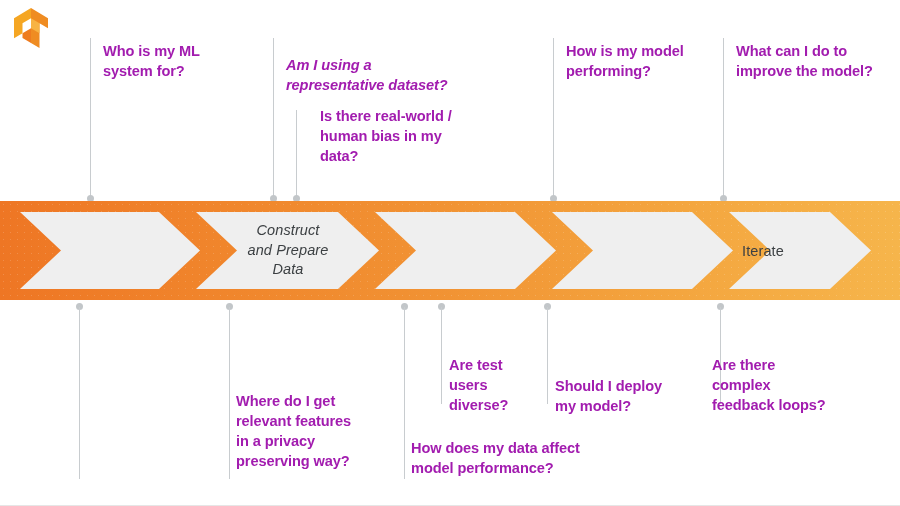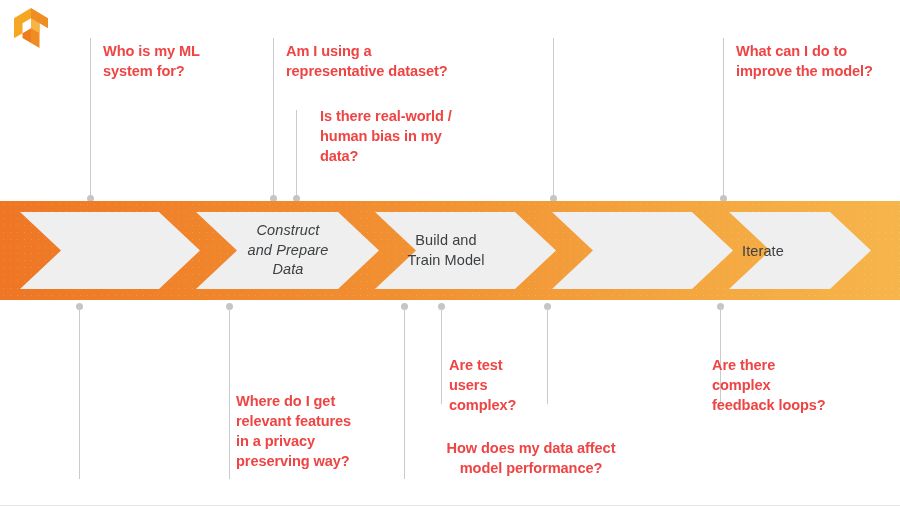--- a/index.html
+++ b/index.html
@@ -26,21 +26,21 @@
     position: absolute;
     left: 14px;
     top: 8px;
     width: 34px;
     height: 40px;
   }
 
   
   .callout {
     position: absolute;
-    color: #ef4444;
+    color: #a21caf;
     font-size: 14.6px;
     font-weight: bold;
     line-height: 1.38;
     letter-spacing: -0.1px;
     white-space: pre-line;
   }
 
   
   .leader {
     position: absolute;
@@ -116,27 +116,29 @@
 
   <div class="leader" style="left:553px; top:38px;  height:160px;"></div>
   <div class="leader-dot" style="left:550px; top:195px;"></div>
 
   <div class="leader" style="left:723px; top:38px;  height:160px;"></div>
   <div class="leader-dot" style="left:720px; top:195px;"></div>
 
   <div class="callout" style="left:103px; top:41px; width:170px;">Who is my ML
 system for?</div>
 
-  <div class="callout" style="left:286px; top:41px; width:250px;">Am I using a
+  <div class="callout" style="left:286px; top:55px; width:250px;font-style:italic;">Am I using a
 representative dataset?</div>
 
   <div class="callout" style="left:320px; top:106px; width:210px;">Is there real-world /
 human bias in my
 data?</div>
 
+  <div class="callout" style="left:566px; top:41px; width:170px;">How is my model
+performing?</div>
 
   <div class="callout" style="left:736px; top:41px; width:180px;">What can I do to
 improve the model?</div>
 
   <div class="band">
     <div class="band-dots"></div>
 
     <svg class="chevrons" viewBox="0 0 900 99" preserveAspectRatio="none" aria-hidden="true">
 
       <polygon points="20,11 159,11 200,49.5 159,88 20,88 61,49.5" fill="#efefef"></polygon>
@@ -148,22 +150,20 @@
       <polygon points="552,11 692,11 733,49.5 692,88 552,88 593,49.5" fill="#efefef"></polygon>
 
       <polygon points="729,11 830,11 871,49.5 830,88 729,88 770,49.5" fill="#efefef"></polygon>
     </svg>
 
 
     <div class="stage-label" style="left:225px; top:20px; width:126px;font-style:italic;">Construct
 and Prepare
 Data</div>
 
-    <div class="stage-label" style="left:382px; top:30px; width:128px;">Build and
-Train Model</div>
 
 
     <div class="stage-label" style="left:703px; top:41px; width:120px;">Iterate</div>
   </div>
 
   <div class="leader-dot" style="left:76px;  top:303px;"></div>
   <div class="leader" style="left:79px;  top:307px; height:172px;"></div>
 
   <div class="leader-dot" style="left:226px; top:303px;"></div>
   <div class="leader" style="left:229px; top:307px; height:172px;"></div>
@@ -179,25 +179,27 @@
 
   <div class="leader-dot" style="left:717px; top:303px;"></div>
   <div class="leader" style="left:720px; top:307px; height:97px;"></div>
 
 
   <div class="callout" style="left:236px; top:391px; width:175px;">Where do I get
 relevant features
 in a privacy
 preserving way?</div>
 
-  <div class="callout" style="left:411px; top:438px; width:240px;text-align:center;">How does my data affect
+  <div class="callout" style="left:411px; top:438px; width:240px;">How does my data affect
 model performance?</div>
 
   <div class="callout" style="left:449px; top:355px; width:110px;">Are test
 users
-complex?</div>
-
+diverse?</div>
+
+  <div class="callout" style="left:555px; top:376px; width:160px;">Should I deploy
+my model?</div>
 
   <div class="callout" style="left:712px; top:355px; width:165px;">Are there
 complex
 feedback loops?</div>
 
 </div>
 
 </body></html>

